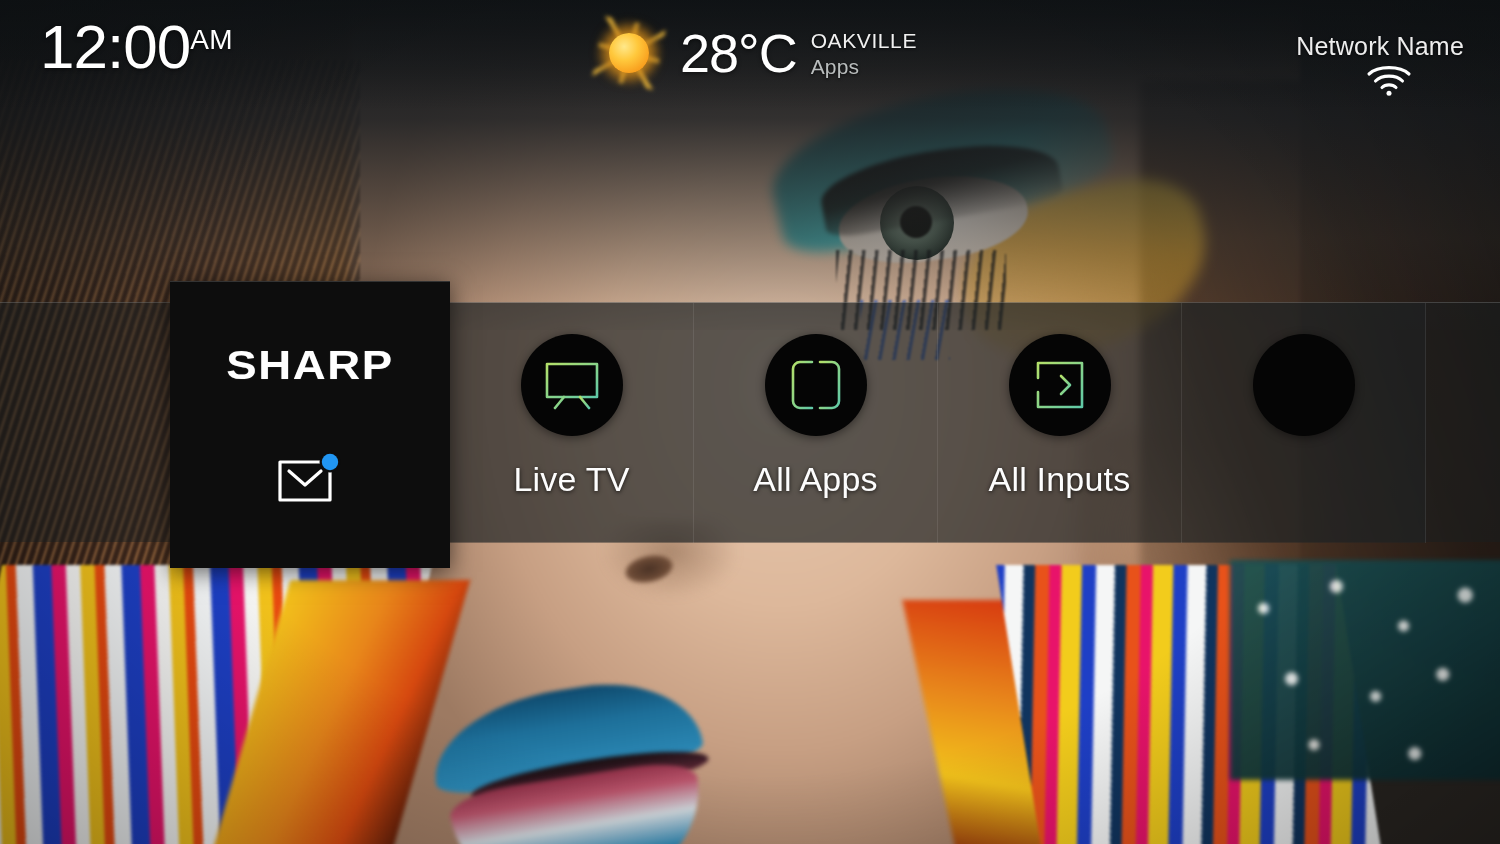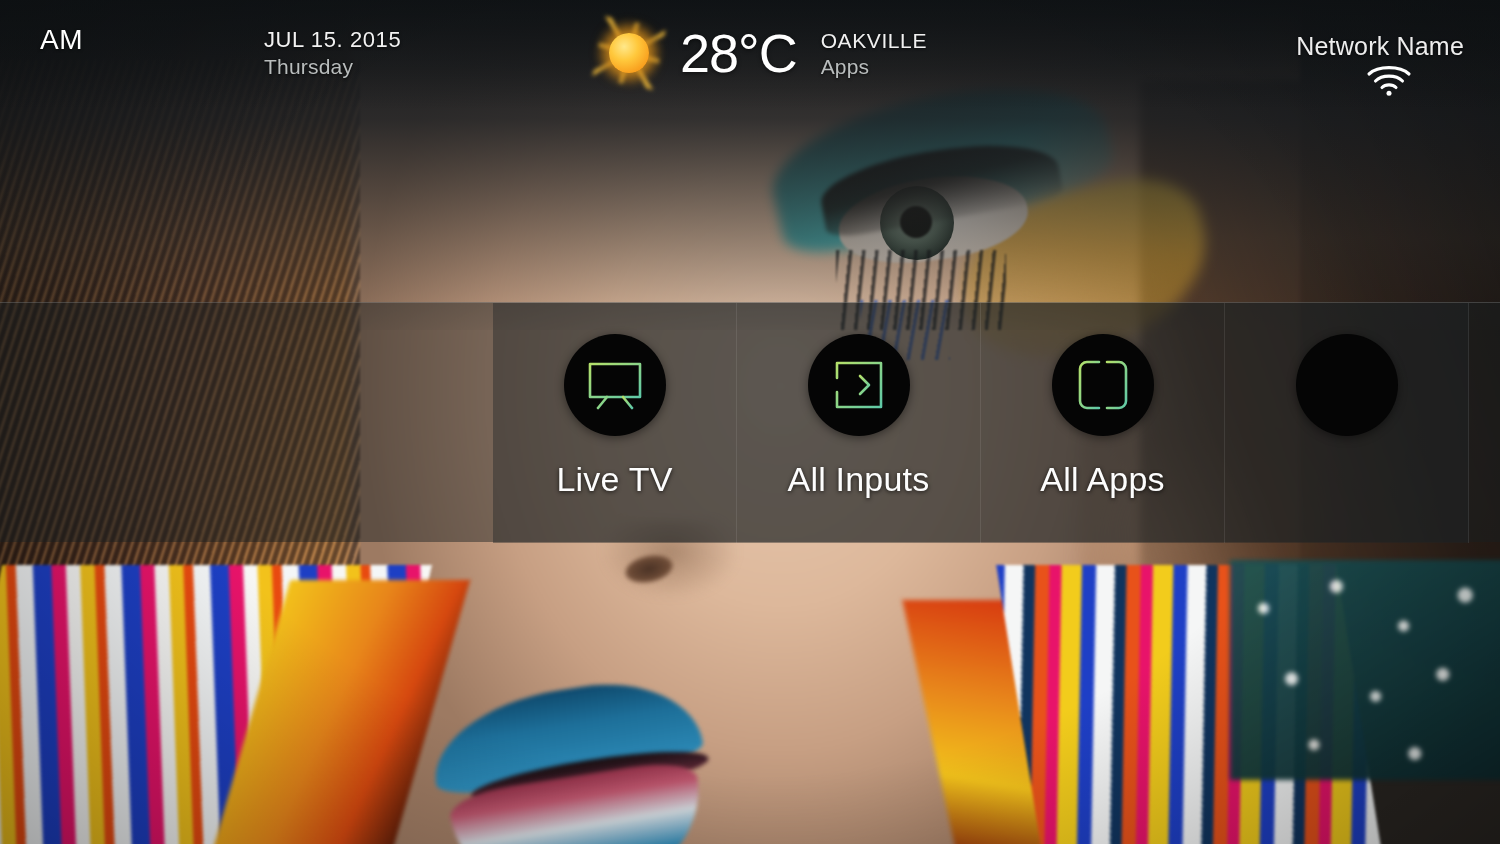--- a/index.html
+++ b/index.html
@@ -235,21 +235,21 @@
   .sun-disc {
     position:absolute; left:50%; top:50%; width:40px; height:40px; transform:translate(-50%,-50%);
     border-radius:50%;
     background:radial-gradient(circle at 38% 34%, #ffe88a 0%, #ffc83c 38%, #f9a220 72%, #e8870f 100%);
     box-shadow:0 0 14px 5px rgba(255,170,30,.55);
   }
   .weather-temp {
     font-size:54px; font-weight:300; color:#ffffff; line-height:1; margin-left:18px;
     letter-spacing:-1px; text-shadow:0 1px 4px rgba(0,0,0,.6);
   }
-  .weather-text { margin-left:24px; line-height:1.25; margin-top:2px; }
+  .weather-text { margin-left:14px; line-height:1.25; margin-top:2px; }
   .weather-city {
     font-size:21px; font-weight:400; color:#f0f0f0; letter-spacing:.6px;
     text-shadow:0 1px 3px rgba(0,0,0,.7);
   }
   .weather-cond {
     font-size:21px; font-weight:400; color:#b9bdbd; letter-spacing:.2px;
     text-shadow:0 1px 3px rgba(0,0,0,.7);
   }
 
   .network-group { position:absolute; right:36px; top:32px; display:flex; align-items:center;flex-direction:column; }
@@ -258,21 +258,20 @@
     text-shadow:0 1px 3px rgba(0,0,0,.7);
   }
   .wifi-icon { margin-left:18px; width:48px; height:36px; }
 
   
   .tilestrip {
     position:absolute; left:0; top:302px; width:1500px; height:240px; z-index:10;
     display:flex; align-items:stretch;
     border-top:1px solid rgba(255,255,255,0.17);
     background:rgba(24,30,32,0.46);
-    padding-left:43px;
   }
   .tile {
     position:relative; width:244px; flex:none; height:240px;
     background:rgba(30,36,38,0.42);
     border-right:1px solid rgba(255,255,255,0.09);
     display:flex; flex-direction:column; align-items:center; justify-content:flex-start;
   }
   .tile.spacer {
     width:450px; background:transparent; border-right:none;
   }
@@ -334,27 +333,24 @@
     <div class="bg-garment-r"></div>
     <div class="bg-speckle"></div>
     <div class="bg-topshade"></div>
     <div class="bg-vignette"></div>
   </div>
 
   <div class="statusbar">
    <div class="sb-inner">
 
     <div class="clock-group">
+      <div class="clock-time">12:00</div>
       <div class="clock-ampm">AM</div>
     </div>
 
-    <div class="date-group">
-      <div class="date-main">JUL 15. 2015</div>
-      <div class="date-sub">Thursday</div>
-    </div>
 
     <div class="weather-group">
       <div class="sun-icon">
         <div class="sun-rays"></div>
         <div class="sun-glow"></div>
         <div class="sun-disc"></div>
       </div>
       <div class="weather-temp">28°C</div>
       <div class="weather-text">
         <div class="weather-city">OAKVILLE</div>
@@ -397,59 +393,72 @@
             <path d="M22 39 L13 50"></path>
             <path d="M38 39 L47 50"></path>
           </g>
         </svg>
       </div>
       <div class="tile-label">Live TV</div>
     </div>
 
     <div class="tile">
       <div class="tile-icon">
+        <svg width="54" height="54" viewBox="0 0 54 54">
+          <defs>
+            <linearGradient id="g3" x1="0" y1="0" x2="1" y2="1">
+              <stop offset="0%" stop-color="#b4e06a"></stop>
+                <stop offset="100%" stop-color="#5fc9a8"></stop>
+            </linearGradient>
+          </defs>
+          <g fill="none" stroke="url(#g3)" stroke-width="2.6" stroke-linecap="round" stroke-linejoin="round">
+            <path d="M23 4 H11 A7 7 0 0 0 4 11 V43 A7 7 0 0 0 11 50 H23"></path>
+            <path d="M31 4 H43 A7 7 0 0 1 50 11 V43 A7 7 0 0 1 43 50 H31"></path>
+          </g>
+        </svg>
+      </div>
+      <div class="tile-label">All Apps</div>
+    </div>
+
+    <div class="tile">
+      <div class="tile-icon">
         <svg width="56" height="56" viewBox="0 0 56 56">
           <defs>
             <linearGradient id="g2" x1="0" y1="0" x2="1" y2="1">
               <stop offset="0%" stop-color="#b4e06a"></stop>
                 <stop offset="100%" stop-color="#5fc9a8"></stop>
             </linearGradient>
           </defs>
           <g fill="none" stroke="url(#g2)" stroke-width="2.6" stroke-linecap="round" stroke-linejoin="round">
             <path d="M6 21 V6 H50 V50 H6 V35"></path>
             <path d="M6 28 H38"></path>
             <path d="M29 19 L38 28 L29 37"></path>
           </g>
         </svg>
       </div>
       <div class="tile-label">All Inputs</div>
     </div>
 
-    <div class="tile">
-      <div class="tile-icon">
-        <svg width="54" height="54" viewBox="0 0 54 54">
-          <defs>
-            <linearGradient id="g3" x1="0" y1="0" x2="1" y2="1">
-              <stop offset="0%" stop-color="#b4e06a"></stop>
-                <stop offset="100%" stop-color="#5fc9a8"></stop>
-            </linearGradient>
-          </defs>
-          <g fill="none" stroke="url(#g3)" stroke-width="2.6" stroke-linecap="round" stroke-linejoin="round">
-            <path d="M23 4 H11 A7 7 0 0 0 4 11 V43 A7 7 0 0 0 11 50 H23"></path>
-            <path d="M31 4 H43 A7 7 0 0 1 50 11 V43 A7 7 0 0 1 43 50 H31"></path>
-          </g>
-        </svg>
-      </div>
-      <div class="tile-label">All Apps</div>
-    </div>
-
 
     <div class="tile">
       <div class="tile-icon">
         
       </div>
 
     </div>
 
   </div>
 
+  <div class="sharp-panel">
+    <div class="sharp-logo">SHARP</div>
+    <div class="sharp-mail">
+      <svg width="66" height="52" viewBox="0 0 66 52">
+        <g fill="none" stroke="#ffffff" stroke-width="3.2" stroke-linecap="round" stroke-linejoin="round">
+          <rect x="3" y="10" width="50" height="38"></rect>
+          <path d="M12 19 L28 33 L44 19"></path>
+        </g>
+        <circle cx="53" cy="10" r="10.5" fill="#0d0d0d"></circle>
+        <circle cx="53" cy="10" r="8.2" fill="#2196f3"></circle>
+      </svg>
+    </div>
+  </div>
 
 </div>
 
 </body></html>

